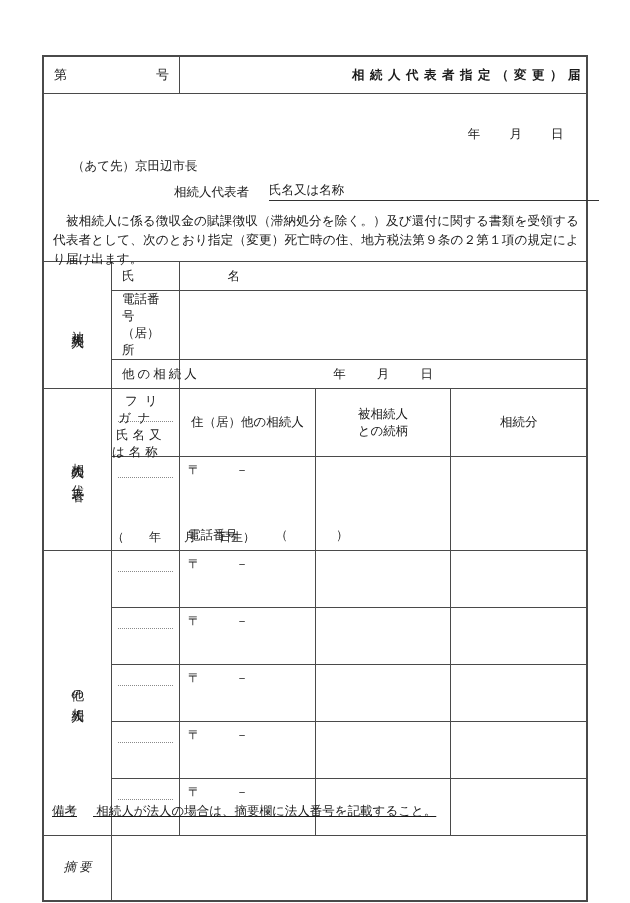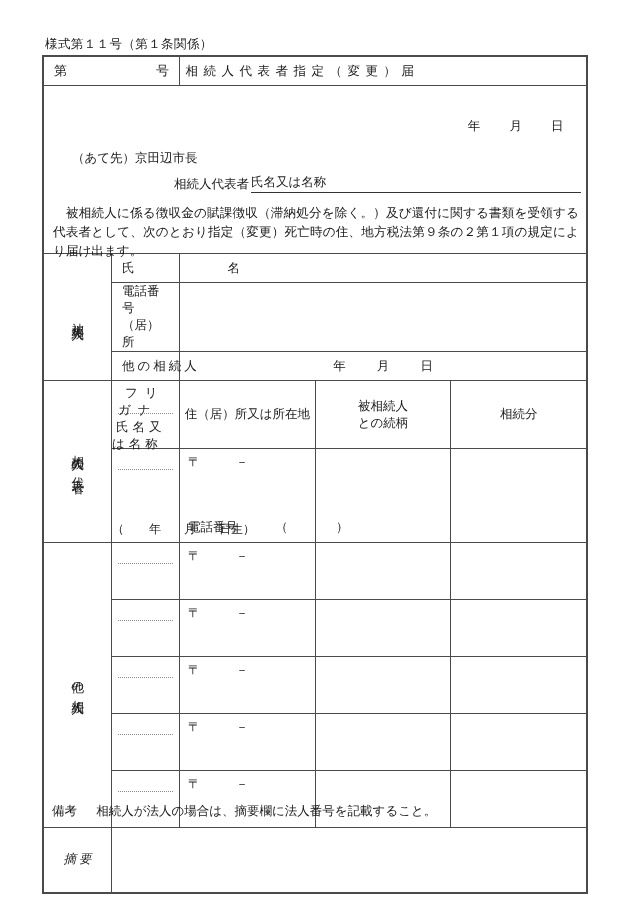--- a/index.html
+++ b/index.html
@@ -55,27 +55,28 @@
     padding: 0 10px !important;
     vertical-align: middle !important;
   }
   .hdr-no-inner {
     display: flex;
     justify-content: space-between;
     align-items: center;
     font-size: 13px;
   }
   .hdr-title {
-    height: 29px;
-    vertical-align: middle !important;
-    text-align: left;
+    height: 37px;
+    vertical-align: middle !important;
+    text-align: right;
     font-size: 13.5px;
     letter-spacing: 5.5px;
     text-indent: 5.5px;
     white-space: nowrap;
+    font-weight: bold;
   }
 
   
   .intro {
     padding: 0 !important;
     height: 168px;
     position: relative;
   }
   .date-line {
     position: absolute;
@@ -94,21 +95,21 @@
     white-space: nowrap;
   }
   .rep-line {
     position: absolute;
     left: 130px; top: 88px;
     font-size: 12.5px;
     white-space: nowrap;
     display: flex;
     align-items: flex-end;
   }
-  .rep-line .lbl { margin-right: 2px; }
+  .rep-line .lbl { margin-right: 20px; }
   .rep-line .fld {
     border-bottom: 1px solid #333;
     padding-bottom: 1px;
     min-width: 330px;
     display: inline-block;
   }
   .para {
     position: absolute;
     left: 9px; top: 118px;
     width: 526px;
@@ -264,29 +265,29 @@
     display: inline-block;
   }
   .summary-body { height: 65px; }
 
   
   .note {
     position: absolute;
     left: 52px; top: 803px;
     font-size: 12.5px;
     white-space: nowrap;
+    text-decoration: underline;
   }
   .note .nlbl { margin-right: 16px; }
 </style>
 </head>
 <body>
 
 <div class="page">
 
-  <div class="form-no">様式第１１号（第１条関係）</div>
 
   <div class="outer">
     <table class="frame">
 
       <tbody>
           <tr>
         <td class="hdr-no" colspan="2" style="width:136px;">
           <div class="hdr-no-inner">
             <span>第</span>
             <span>号</span>
@@ -349,21 +350,21 @@
       </tr>
 
       <tr>
         <td class="vlabel" rowspan="2">
           <span class="vtext">相続人の代表者</span>
         </td>
         <td class="th-name cl-name">
           <div class="furi">フリガナ</div>
           <div class="nm">氏名又は名称</div>
         </td>
-        <td class="th-center cl-addr">住（居）所又は所在地</td>
+        <td class="th-center cl-addr">住（居）他の相続人</td>
         <td class="th-two cl-rel">
           <div>被相続人</div>
           <div>との続柄</div>
         </td>
         <td class="th-center cl-share">相続分</td>
       </tr>
 
       <tr class="row-rep">
         <td class="name-cell">
           <div class="furi-line"></div>

